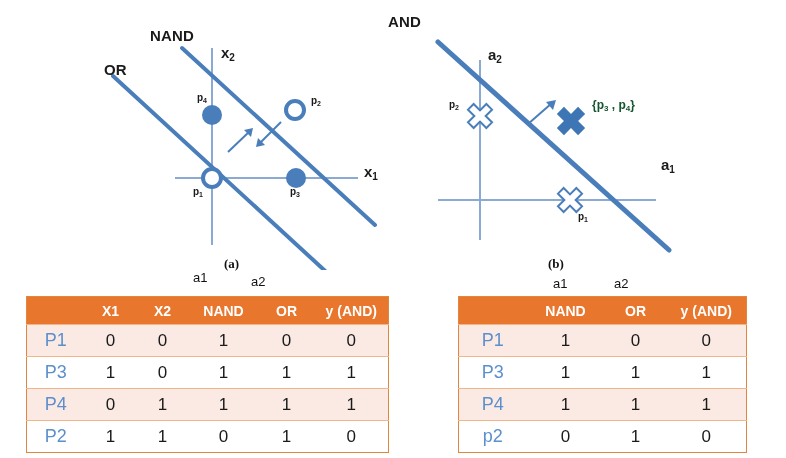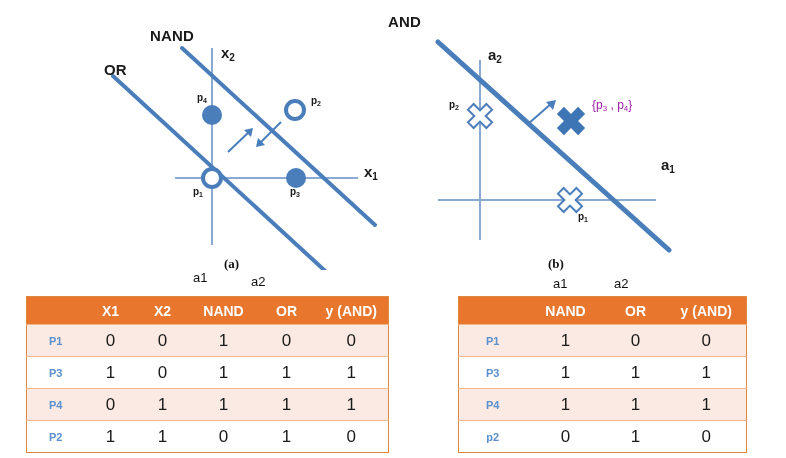--- a/index.html
+++ b/index.html
@@ -8,34 +8,34 @@
 
   .diagram{position:absolute;top:0;left:0;width:786px;height:270px;}
   .lbl{position:absolute;font-family:"Liberation Sans",sans-serif;
        color:#1a1a1a;white-space:nowrap;}
 
   .gate-label{font-size:15px;font-weight:700;letter-spacing:.2px;}
   .axis-label{font-size:15px;font-weight:700;}
   .axis-label .sub{font-size:10px;vertical-align:-3px;}
   .pt-label{font-size:10px;font-weight:700;}
   .pt-label .sub{font-size:7px;vertical-align:-2px;}
-  .set-label{font-size:12px;font-weight:400;color:#a21caf;}
+  .set-label{font-size:12px;font-weight:700;color:#14532d;}
   .set-label .sub{font-size:8px;vertical-align:-2px;}
   .fig-cap{font-family:"Liberation Serif",serif;font-size:13px;font-weight:700;color:#111;}
   .col-tag{font-size:13px;color:#111;font-weight:400;}
 
   
   .tbl{position:absolute;border-collapse:collapse;
        border:1px solid #E0873F;table-layout:fixed;}
   .tbl th{background:#E8762C;color:#ffffff;font-size:14px;font-weight:700;
           height:27px;padding:0;text-align:center;border:none;}
   .tbl td{height:31px;padding:0;text-align:center;font-size:17px;color:#1a1a1a;
           border-top:1px solid #F0B588;border-bottom:1px solid #F0B588;}
   .tbl tr.alt td{background:#FBEAE3;}
-  .tbl td.rowhdr{font-size:11px;color:#5B8FCD;font-weight:700;}
+  .tbl td.rowhdr{font-size:18px;color:#5B8FCD;font-weight:400;}
   .tbl tr:last-child td{border-bottom:none;}
 </style>
 </head>
 <body>
 
 <div class="diagram">
 
   <svg width="786" height="270" style="position:absolute;top:0;left:0">
 
     <line x1="175" y1="178" x2="358" y2="178" stroke="#8AAAD4" stroke-width="2"></line>

